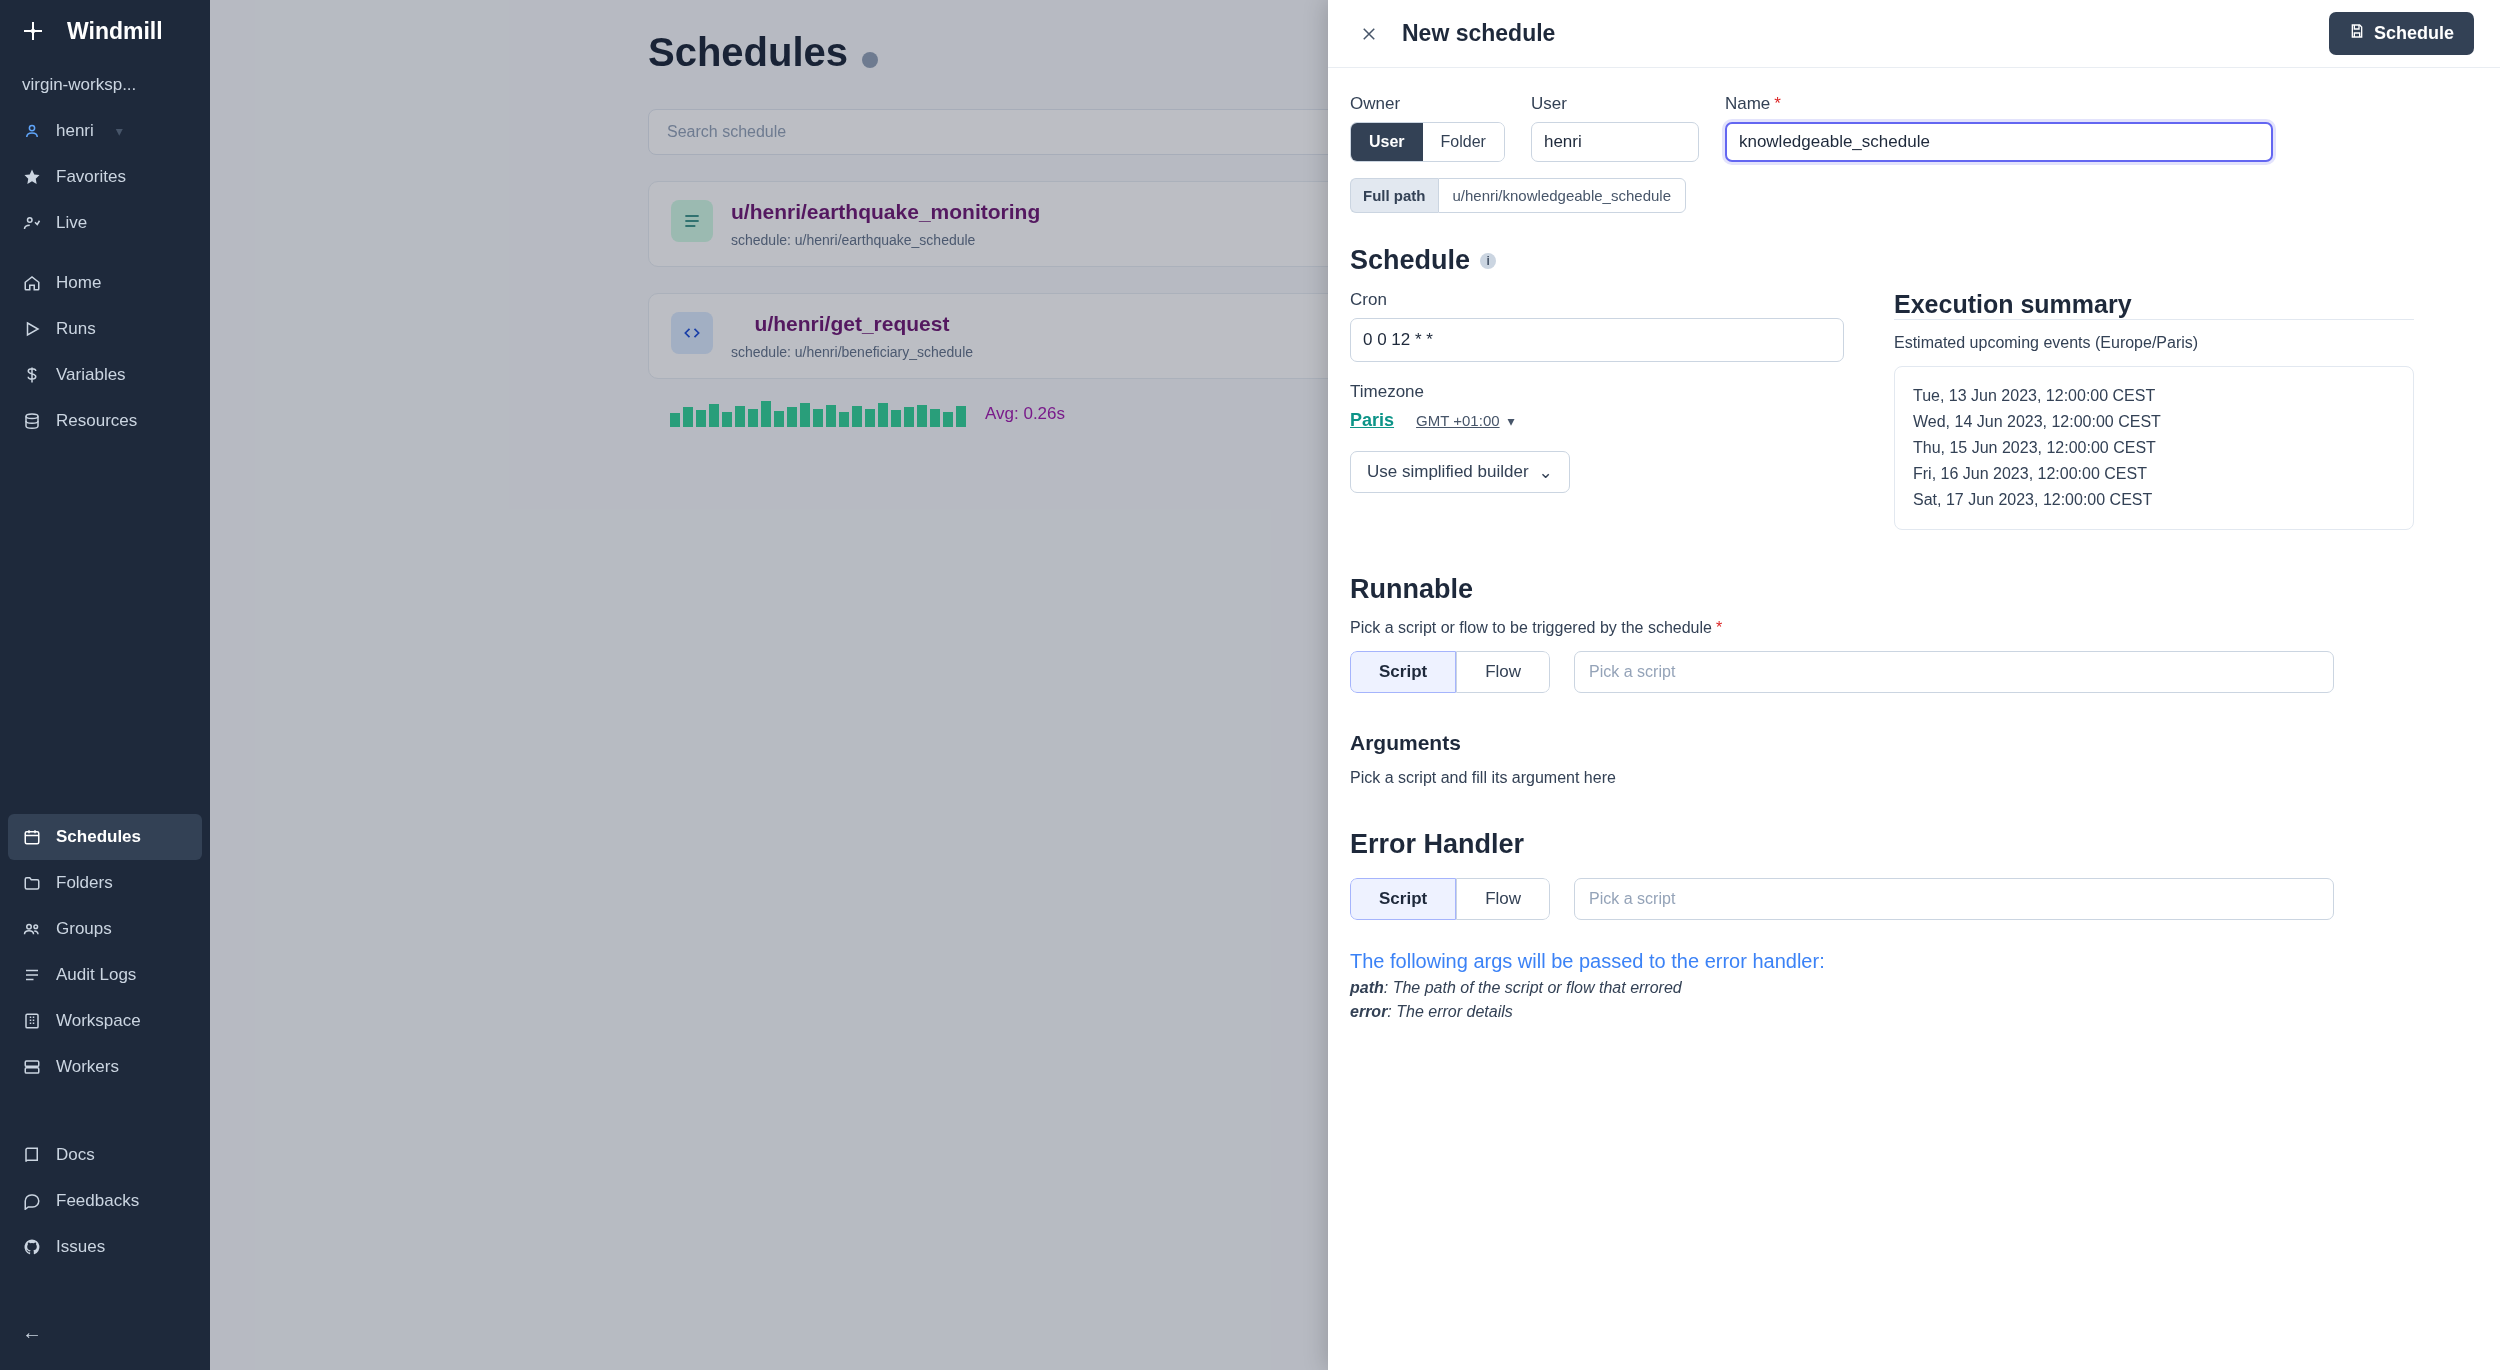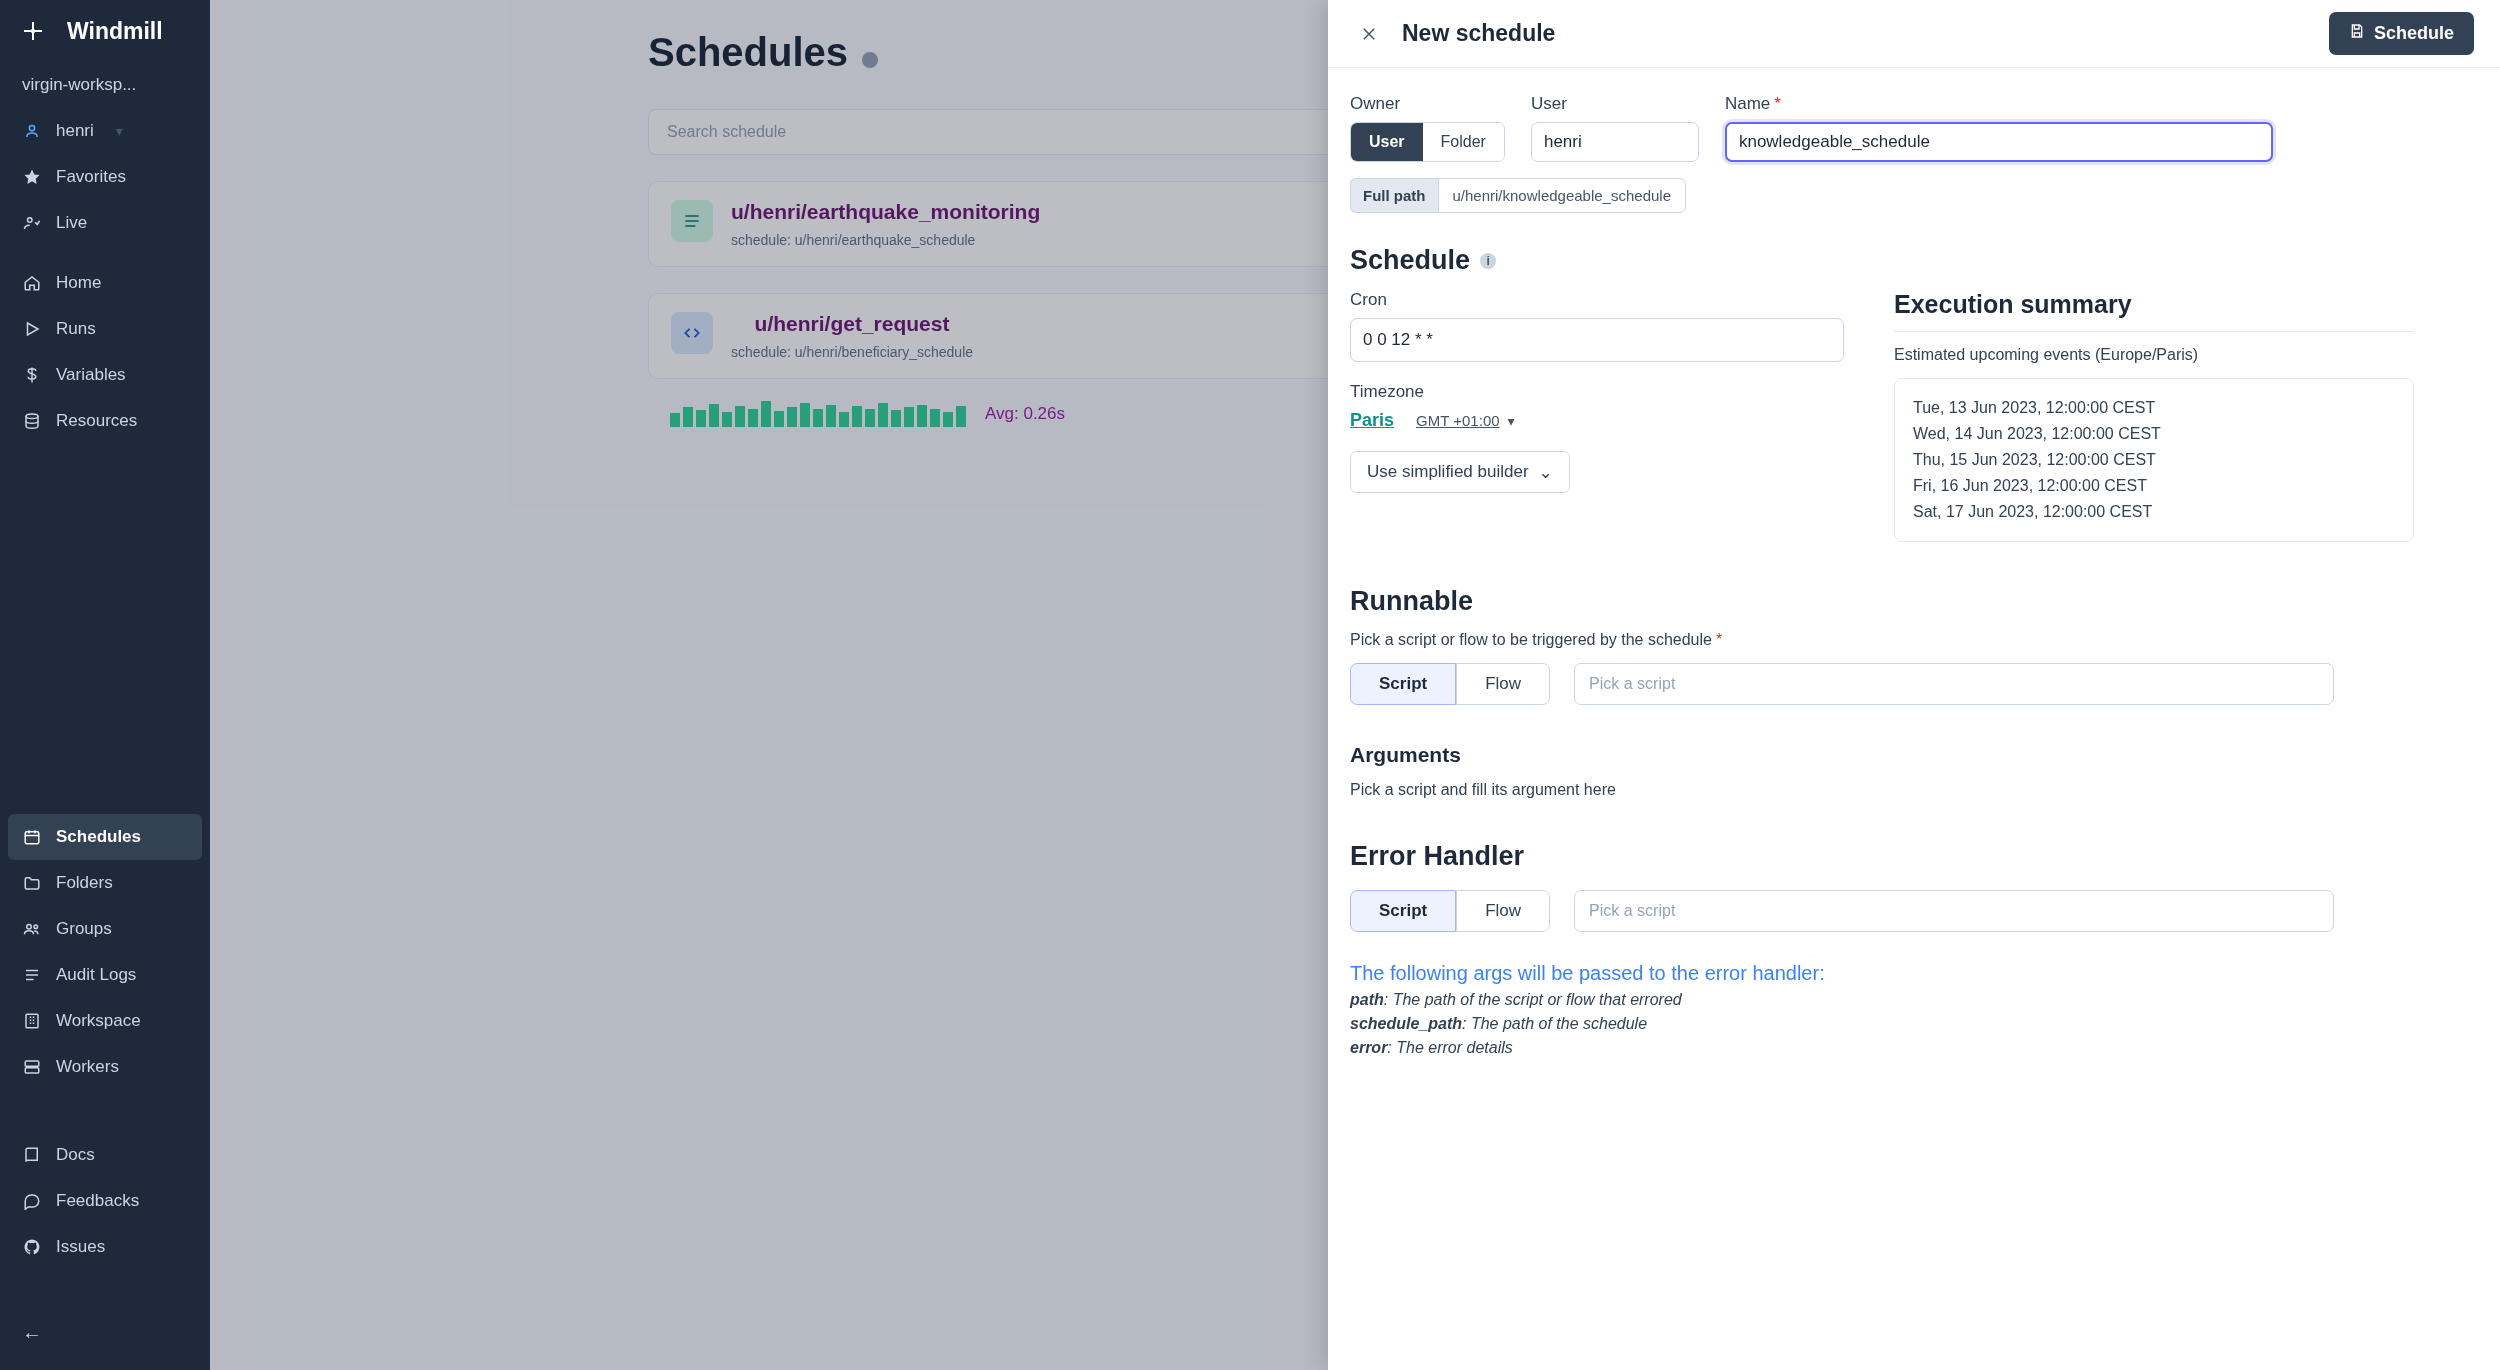--- a/index.html
+++ b/index.html
@@ -356,21 +356,20 @@
     padding: 0 16px;
     cursor: pointer;
     font-family: inherit;
   }
 
   .exec-title {
     font-size: 25px;
     font-weight: 700;
     color: #1e293b;
     border-bottom: 1px solid #e2e8f0;
-    padding-bottom: 12px;
   }
   .exec-sub {
     font-size: 16px;
     color: #334155;
     margin-top: 14px;
   }
   .exec-box {
     margin-top: 14px;
     border: 1px solid #e2e8f0;
     border-radius: 8px;
@@ -774,22 +773,19 @@
         <div class="pick-input" style="margin-left:24px; max-width:760px;">
           <span>Pick a script</span>
         </div>
       </div>
 
       <div class="err-note" style="margin-top:30px">The following args will be passed to the error handler:</div>
       <div class="err-item">
         <b>path</b><span>: The path of the script or flow that errored</span>
       </div>
       <div class="err-item">
-        <b>schedule_path</b><span>: The path of the schedule</span>
-      </div>
-      <div class="err-item">
         <b>error</b><span>: The error details</span>
       </div>
 
     </div>
   </div>
 
 </div>
 
 </body></html>

